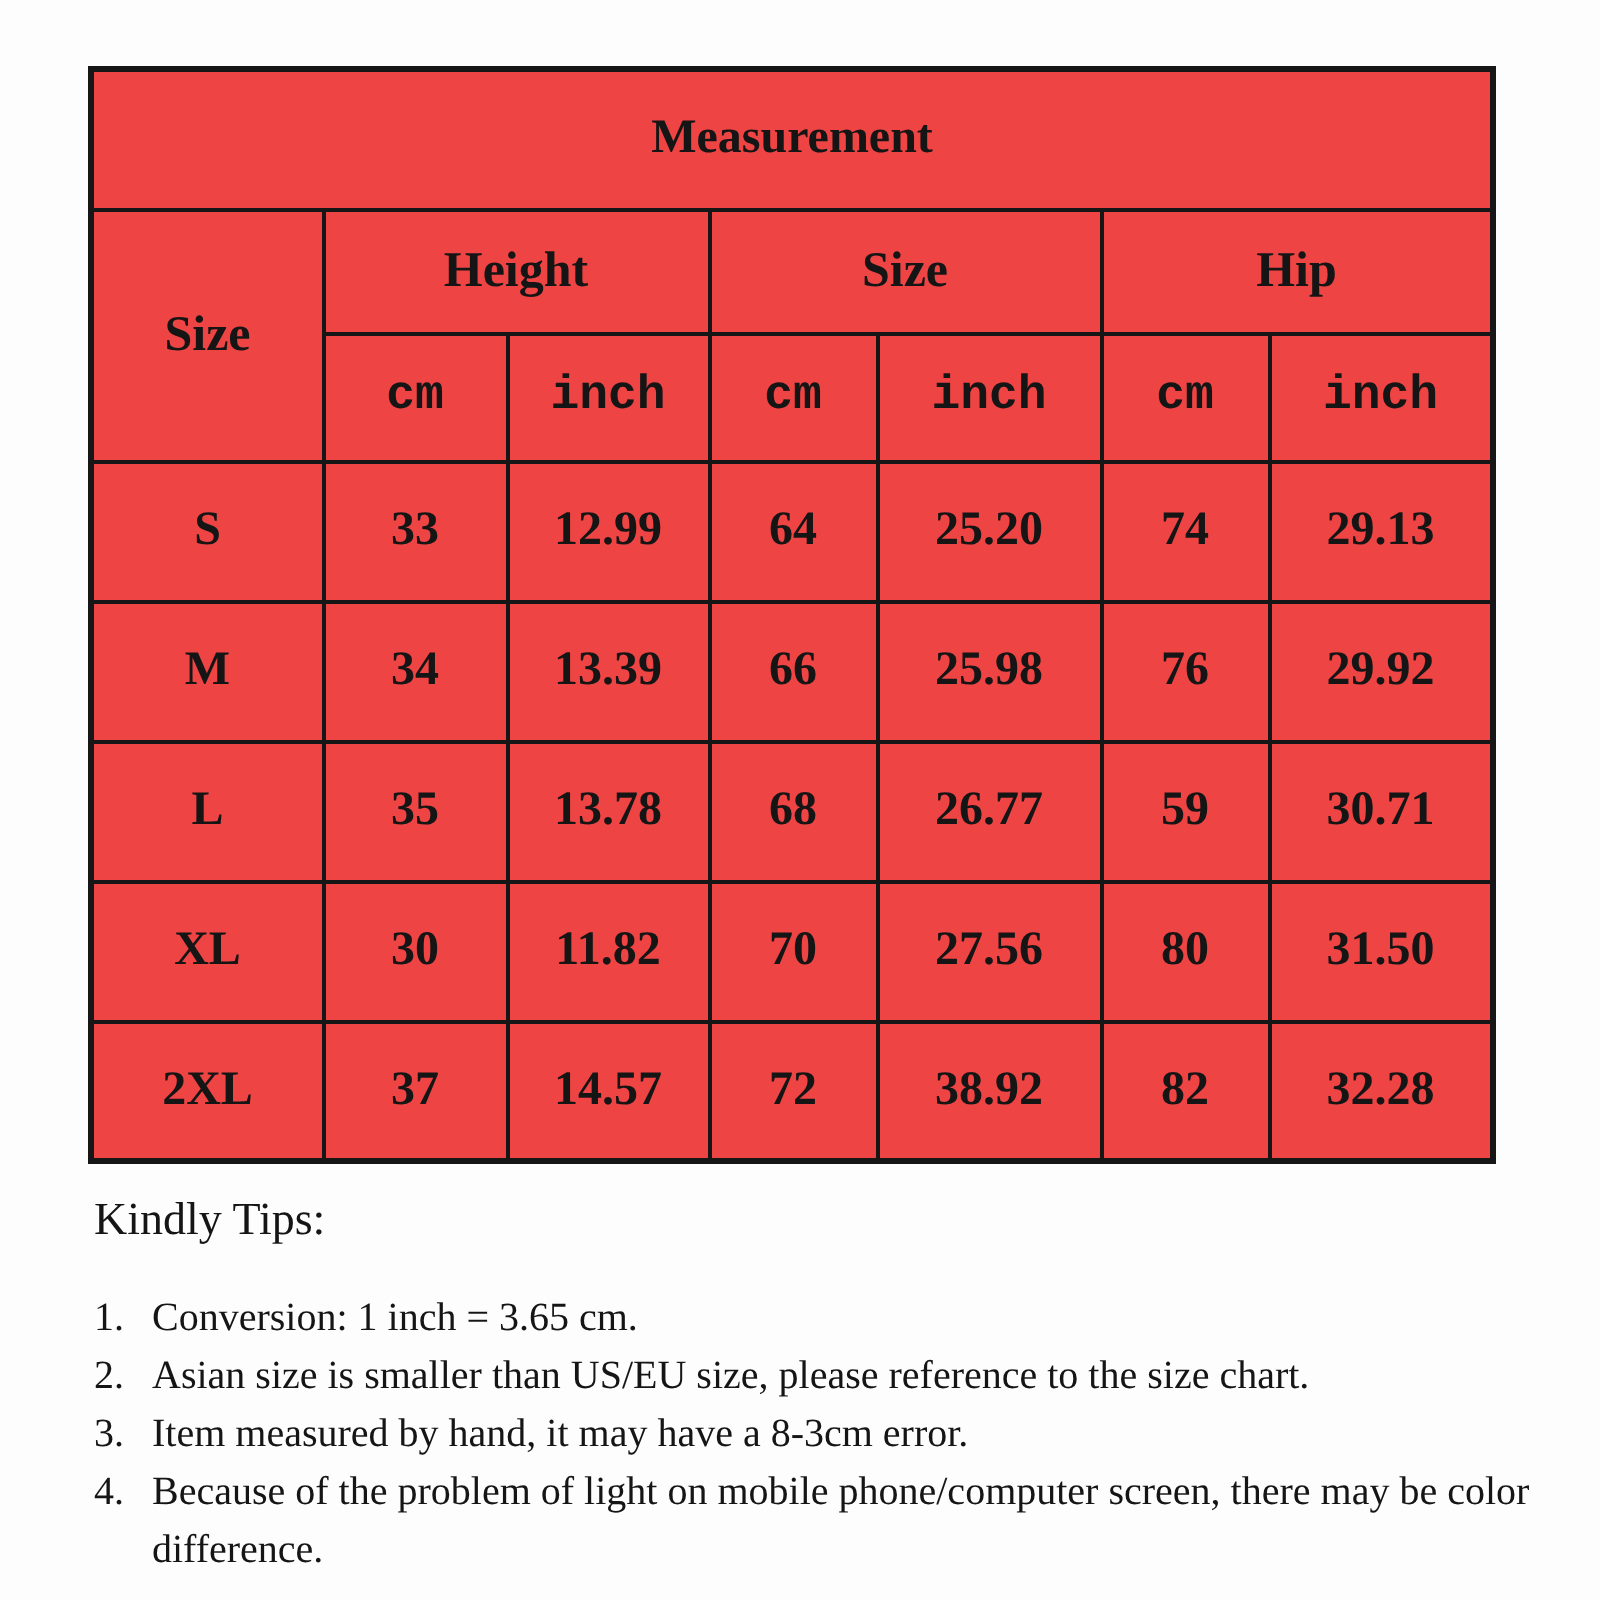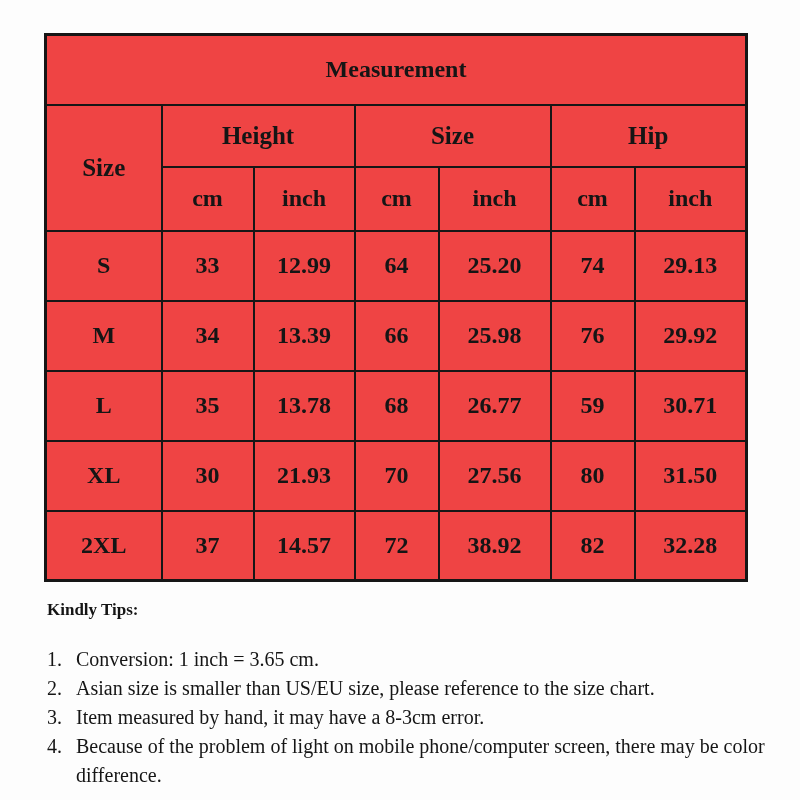--- a/index.html
+++ b/index.html
@@ -29,32 +29,31 @@
     border: 2px solid #161616;
     text-align: center;
     vertical-align: middle;
     font-weight: bold;
     font-size: 24px;
     background: #ef4444;
   }
   td.title-cell { font-size: 26px; height: 70px; }
   tr.group-row td { height: 62px; font-size: 25px; }
   td.size-head { font-size: 25px; }
-  tr.unit-row td { height: 64px; }
+  tr.unit-row td { height: 64px; font-family: Liberation Mono, monospace; }
   tr.data-row td { height: 70px; }
   .tips {
     position: absolute;
     left: 47px;
     top: 596px;
     width: 719px;
   }
   .tips-heading {
-    font-size: 17px;
+    font-size: 23px;
     line-height: 28px;
-    font-weight: bold;
   }
   .tips-list { margin-top: 21px; }
   .tip {
     display: flex;
     font-size: 20px;
     line-height: 29px;
   }
   .tip-num { width: 29px; flex: none; }
   .tip-text { flex: 1; }
 </style>
@@ -115,21 +114,21 @@
         <td>35</td>
         <td>13.78</td>
         <td>68</td>
         <td>26.77</td>
         <td>59</td>
         <td>30.71</td>
       </tr>
       <tr class="data-row">
         <td>XL</td>
         <td>30</td>
-        <td>21.93</td>
+        <td>11.82</td>
         <td>70</td>
         <td>27.56</td>
         <td>80</td>
         <td>31.50</td>
       </tr>
       <tr class="data-row">
         <td>2XL</td>
         <td>37</td>
         <td>14.57</td>
         <td>72</td>

